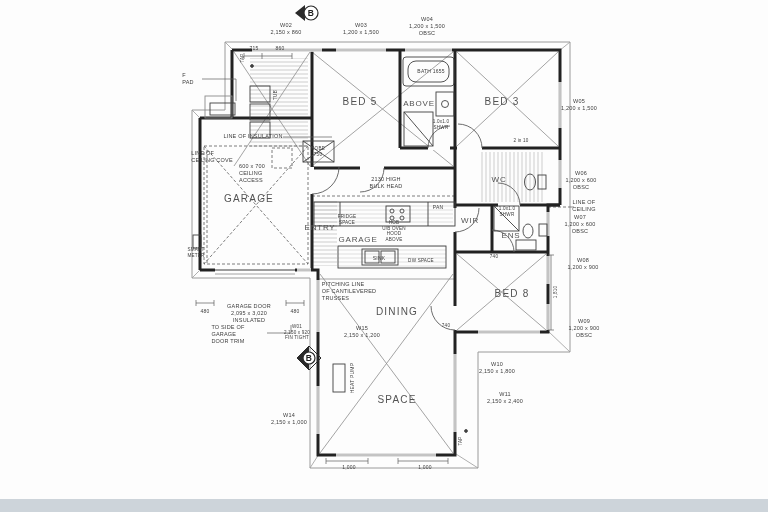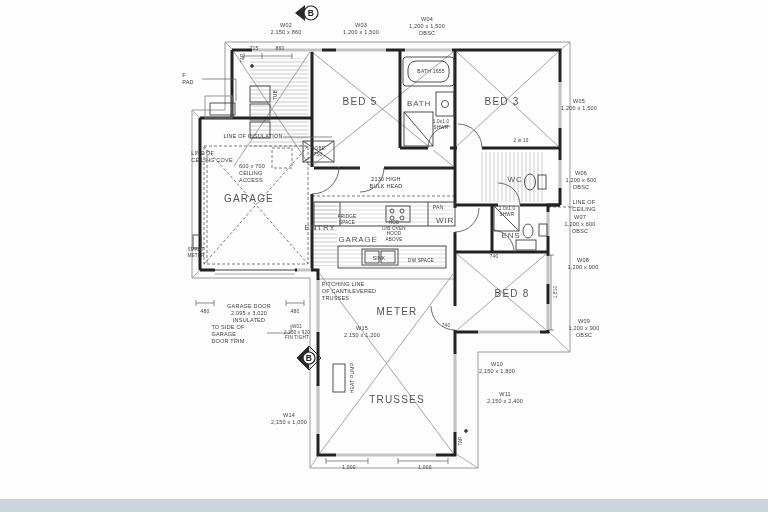--- a/index.html
+++ b/index.html
@@ -174,30 +174,30 @@
       <polygon points="309,346 321,358 309,370 297,358" fill="none" stroke="#2a2a2a" stroke-width="1"></polygon>
       <circle cx="309" cy="358" r="6" fill="#ffffff" stroke="#2a2a2a" stroke-width="1.2"></circle>
     </g>
   </svg>
 
   <div class="lbl b" style="left:311px;top:13px">B</div>
   <div class="lbl b" style="left:309px;top:358px">B</div>
 
   <div class="lbl room" style="left:249px;top:199px">GARAGE</div>
   <div class="lbl room" style="left:360px;top:102px">BED 5</div>
-  <div class="lbl rs" style="left:419px;top:104px">BATH</div>
+  <div class="lbl rs" style="left:419px;top:104px">ABOVE</div>
   <div class="lbl room" style="left:502px;top:102px">BED 3</div>
-  <div class="lbl rs" style="left:515px;top:180px">WC</div>
-  <div class="lbl rs" style="left:445px;top:221px">WIR</div>
+  <div class="lbl rs" style="left:499px;top:180px">WC</div>
+  <div class="lbl rs" style="left:470px;top:221px">WIR</div>
   <div class="lbl rs" style="left:511px;top:236px">ENS</div>
   <div class="lbl room" style="left:512px;top:294px">BED 8</div>
   <div class="lbl rs" style="left:320px;top:228px">ENTRY</div>
   <div class="lbl rs" style="left:358px;top:240px">GARAGE</div>
-  <div class="lbl room" style="left:397px;top:312px">METER</div>
-  <div class="lbl room" style="left:397px;top:400px">TRUSSES</div>
+  <div class="lbl room" style="left:397px;top:312px">DINING</div>
+  <div class="lbl room" style="left:397px;top:400px">SPACE</div>
 
   <div class="lbl t" style="left:297px;top:333px">W01
 2,150 x 920
 FIN TIGHT</div>
   <div class="lbl w" style="left:286px;top:29px">W02
 2,150 x 860</div>
   <div class="lbl w" style="left:361px;top:29px">W03
 1,200 x 1,500</div>
   <div class="lbl w" style="left:427px;top:26px">W04
 1,200 x 1,500

